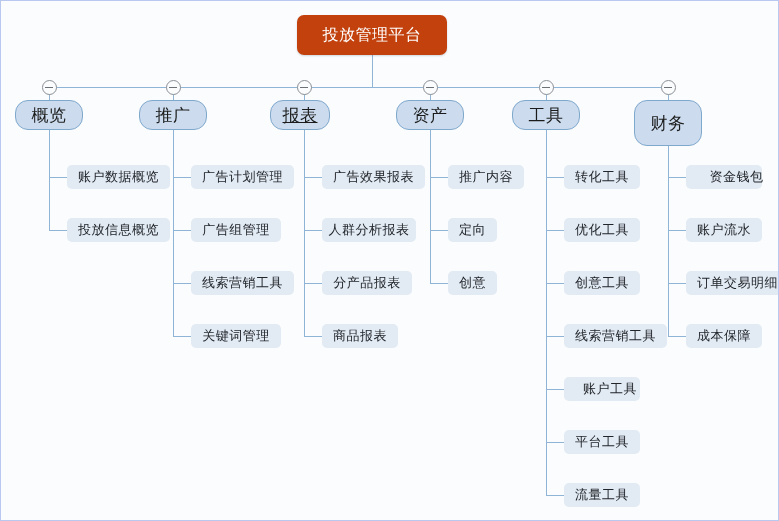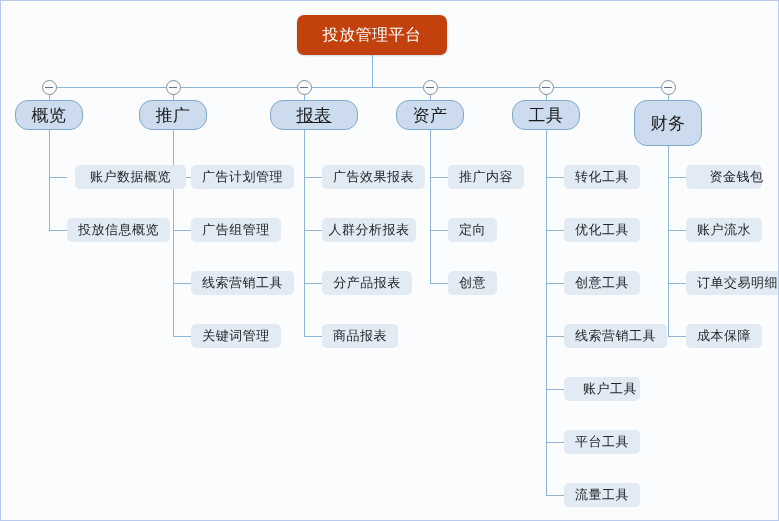--- a/index.html
+++ b/index.html
@@ -117,30 +117,30 @@
       <line x1="667" y1="129" x2="667" y2="335" stroke="#8fb4d6" stroke-width="1" shape-rendering="crispEdges"></line>
       <line x1="667" y1="176" x2="685" y2="176" stroke="#8fb4d6" stroke-width="1" shape-rendering="crispEdges"></line>
       <line x1="667" y1="229" x2="685" y2="229" stroke="#8fb4d6" stroke-width="1" shape-rendering="crispEdges"></line>
       <line x1="667" y1="282" x2="685" y2="282" stroke="#8fb4d6" stroke-width="1" shape-rendering="crispEdges"></line>
       <line x1="667" y1="335" x2="685" y2="335" stroke="#8fb4d6" stroke-width="1" shape-rendering="crispEdges"></line>
     </svg>
   <div id="nodes-layer">
       <div class="node node-root" style="left: 296px; top: 14px; width: 150px; height: 40px;">投放管理平台</div>
       <div class="collapse-toggle" style="left: 40.5px; top: 78.5px;"></div>
       <div class="node node-l2" style="left: 14px; top: 99px; width: 68px; height: 30px;">概览</div>
-      <div class="node node-l3" style="left: 66px; top: 164px; width: 111px; height: 24px; margin-left: 8px;">账户数据概览</div>
+      <div class="node node-l3" style="left: 66px; top: 164px; width: 103px; height: 24px;">账户数据概览</div>
       <div class="node node-l3" style="left: 66px; top: 217px; width: 103px; height: 24px;">投放信息概览</div>
       <div class="collapse-toggle" style="left: 164.5px; top: 78.5px;"></div>
       <div class="node node-l2" style="left: 138px; top: 99px; width: 68px; height: 30px;">推广</div>
       <div class="node node-l3" style="left: 190px; top: 164px; width: 103px; height: 24px;">广告计划管理</div>
       <div class="node node-l3" style="left: 190px; top: 217px; width: 90px; height: 24px;">广告组管理</div>
       <div class="node node-l3" style="left: 190px; top: 270px; width: 103px; height: 24px;">线索营销工具</div>
       <div class="node node-l3" style="left: 190px; top: 323px; width: 90px; height: 24px;">关键词管理</div>
       <div class="collapse-toggle" style="left: 295.5px; top: 78.5px;"></div>
-      <div class="node node-l2" style="left: 269px; top: 99px; width: 88px; height: 30px; text-decoration: underline;">报表</div>
+      <div class="node node-l2" style="left: 269px; top: 99px; width: 60px; height: 30px; text-decoration: underline;">报表</div>
       <div class="node node-l3" style="left: 321px; top: 164px; width: 103px; height: 24px;">广告效果报表</div>
       <div class="node node-l3" style="left: 321px; top: 217px; width: 94px; height: 24px;">人群分析报表</div>
       <div class="node node-l3" style="left: 321px; top: 270px; width: 90px; height: 24px;">分产品报表</div>
       <div class="node node-l3" style="left: 321px; top: 323px; width: 76px; height: 24px;">商品报表</div>
       <div class="collapse-toggle" style="left: 421.5px; top: 78.5px;"></div>
       <div class="node node-l2" style="left: 395px; top: 99px; width: 68px; height: 30px;">资产</div>
       <div class="node node-l3" style="left: 447px; top: 164px; width: 76px; height: 24px;">推广内容</div>
       <div class="node node-l3" style="left: 447px; top: 217px; width: 49px; height: 24px;">定向</div>
       <div class="node node-l3" style="left: 447px; top: 270px; width: 49px; height: 24px;">创意</div>
       <div class="collapse-toggle" style="left: 537.5px; top: 78.5px;"></div>

